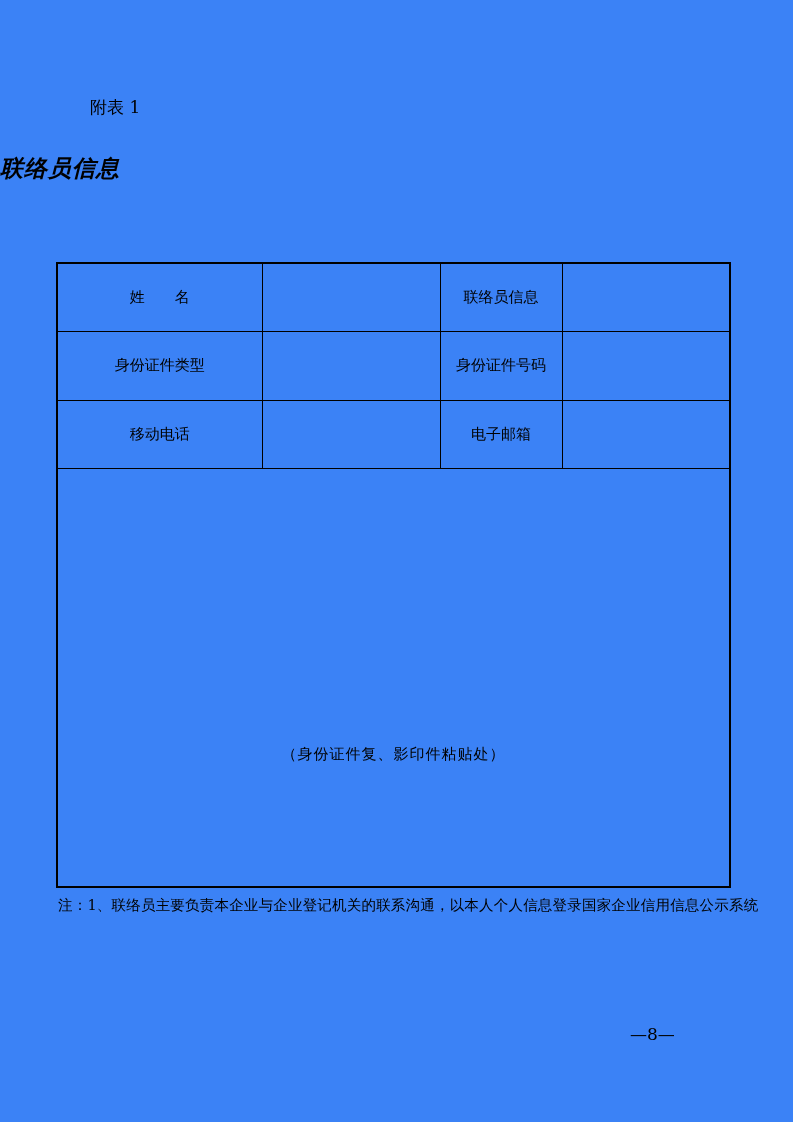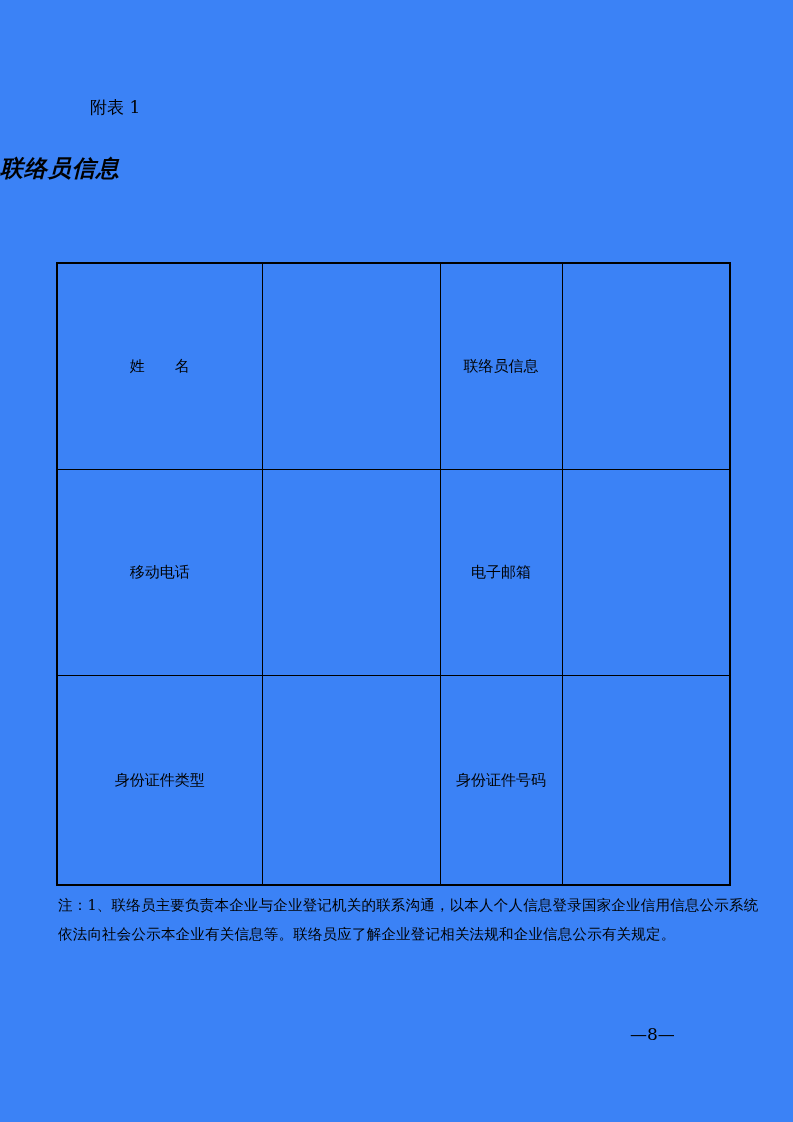--- a/index.html
+++ b/index.html
@@ -97,35 +97,37 @@
       <col style="width:122px">
       <col style="width:168px">
     </colgroup>
     <tbody>
         <tr style="height:68px">
       <td class="label-cell">姓　　名</td>
       <td class="value-cell"></td>
       <td class="label-cell">联络员信息</td>
       <td class="value-cell"></td>
     </tr>
+    <tr style="height:69px">
+      <td class="label-cell">身份证件类型</td>
+      <td class="value-cell"></td>
+      <td class="label-cell">身份证件号码</td>
+      <td class="value-cell"></td>
+    </tr>
     <tr style="height:68px">
       <td class="label-cell">移动电话</td>
       <td class="value-cell"></td>
       <td class="label-cell">电子邮箱</td>
       <td class="value-cell"></td>
     </tr>
-    <tr style="height:69px">
-      <td class="label-cell">身份证件类型</td>
-      <td class="value-cell"></td>
-      <td class="label-cell">身份证件号码</td>
-      <td class="value-cell"></td>
+    <tr style="height:419px">
+      <td class="paste-cell" colspan="4">（身份证件复、影印件粘贴处）</td>
     </tr>
   </tbody>
     </table>
 
   <div class="notes">
     <div class="note-line">注：1、联络员主要负责本企业与企业登记机关的联系沟通，以本人个人信息登录国家企业信用信息公示系统</div>
-    <div class="note-line">依法向社会公示本企业有关信息等。联络员应了解企业登记相关法规和企业信息公示有关规定。</div>
   </div>
 
   <div class="page-number">—8—</div>
 
 </div>
 
 </body></html>

